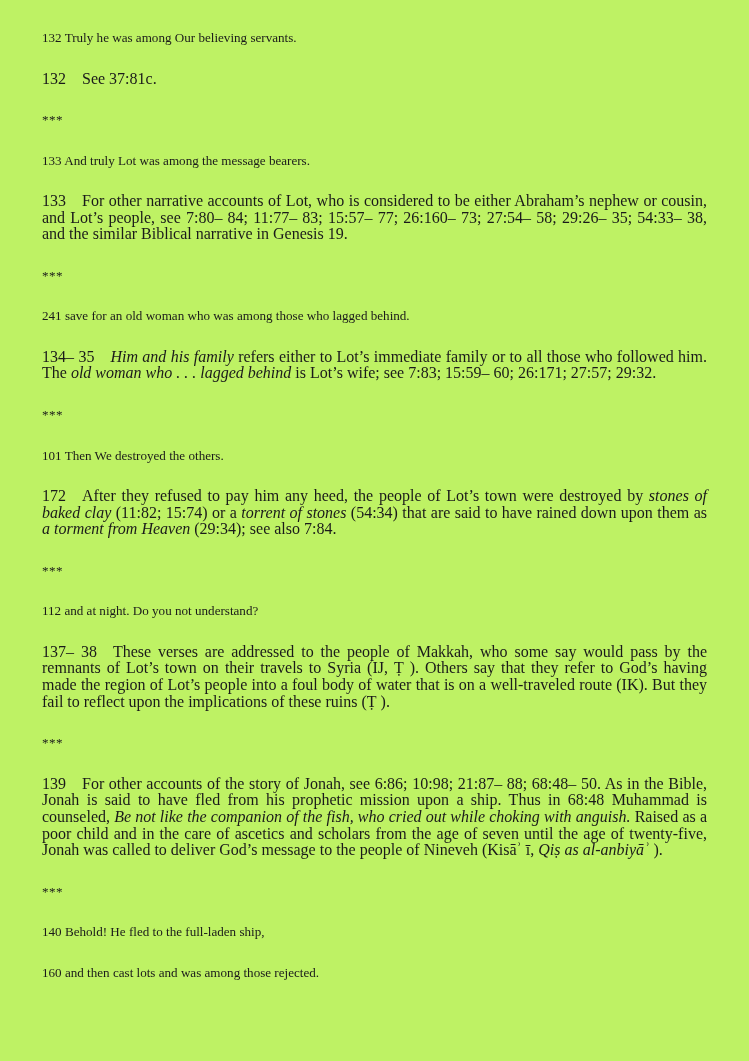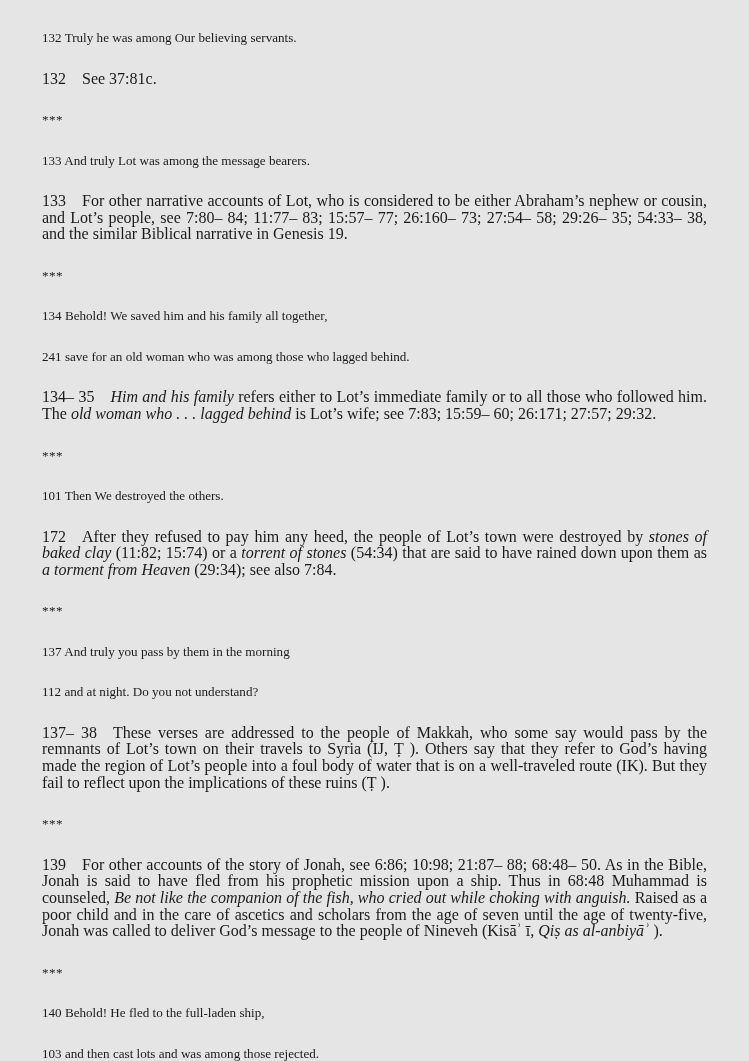--- a/index.html
+++ b/index.html
@@ -11,21 +11,21 @@
     width: 749px;
     height: 1061px;
     font-family: "Liberation Serif", "DejaVu Serif", serif;
     color: #1a1a1a;
     overflow: hidden;
   }
   .page {
     position: relative;
     width: 749px;
     height: 1061px;
-    background: #e5e5e5;
+    background: #bef264;
     box-sizing: border-box;
     padding: 30px 42px 0 42px;
   }
   .content {
     width: 665px;
   }
   
   .verse {
     font-size: 13.1px;
     line-height: 15.5px;
@@ -62,29 +62,27 @@
 <body>
 
 <div class="page">
   <div class="content" id="content-root">
       <p class="verse">132 Truly he was among Our believing servants.</p>
       <p class="commentary"><span class="ref">132</span><span class="gap"></span><span>See 37:81c.</span></p>
       <p class="sep">***</p>
       <p class="verse">133 And truly Lot was among the message bearers.</p>
       <p class="commentary"><span class="ref">133</span><span class="gap"></span><span>For other narrative accounts of Lot, who is considered to be either Abraham’s nephew or cousin, and Lot’s people, see 7:80– 84; 11:77– 83; 15:57– 77; 26:160– 73; 27:54– 58; 29:26– 35; 54:33– 38, and the similar Biblical narrative in Genesis 19.</span></p>
       <p class="sep">***</p>
-      <p class="verse">134 Behold! We saved him and his family all together,</p>
       <p class="verse">241 save for an old woman who was among those who lagged behind.</p>
       <p class="commentary"><span class="ref">134– 35</span><span class="gap"></span><i>Him and his family</i><span> refers either to Lot’s immediate family or to all those who followed him. The </span><i>old woman who . . . lagged behind</i><span> is Lot’s wife; see 7:83; 15:59– 60; 26:171; 27:57; 29:32.</span></p>
       <p class="sep">***</p>
       <p class="verse">101 Then We destroyed the others.</p>
       <p class="commentary"><span class="ref">172</span><span class="gap"></span><span>After they refused to pay him any heed, the people of Lot’s town were destroyed by </span><i>stones of baked clay</i><span> (11:82; 15:74) or a </span><i>torrent of stones</i><span> (54:34) that are said to have rained down upon them as </span><i>a torment from Heaven</i><span> (29:34); see also 7:84.</span></p>
       <p class="sep">***</p>
-      <p class="verse">137 And truly you pass by them in the morning</p>
       <p class="verse">112 and at night. Do you not understand?</p>
       <p class="commentary"><span class="ref">137– 38</span><span class="gap"></span><span>These verses are addressed to the people of Makkah, who some say would pass by the remnants of Lot’s town on their travels to Syria (IJ, Ṭ ). Others say that they refer to God’s having made the region of Lot’s people into a foul body of water that is on a well-traveled route (IK). But they fail to reflect upon the implications of these ruins (Ṭ ).</span></p>
       <p class="sep">***</p>
       <p class="commentary"><span class="ref">139</span><span class="gap"></span><span>For other accounts of the story of Jonah, see 6:86; 10:98; 21:87– 88; 68:48– 50. As in the Bible, Jonah is said to have fled from his prophetic mission upon a ship. Thus in 68:48 Muhammad is counseled, </span><i>Be not like the companion of the fish, who cried out while choking with anguish.</i><span> Raised as a poor child and in the care of ascetics and scholars from the age of seven until the age of twenty-five, Jonah was called to deliver God’s message to the people of Nineveh (Kisāʾ ī, </span><i>Qiṣ as al-anbiyāʾ</i><span> ).</span></p>
       <p class="sep">***</p>
       <p class="verse">140 Behold! He fled to the full-laden ship,</p>
-      <p class="verse">103 and then cast lots and was among those rejected.</p>
+      <p class="verse">160 and then cast lots and was among those rejected.</p>
     </div>
 </div>
 
 </body></html>

